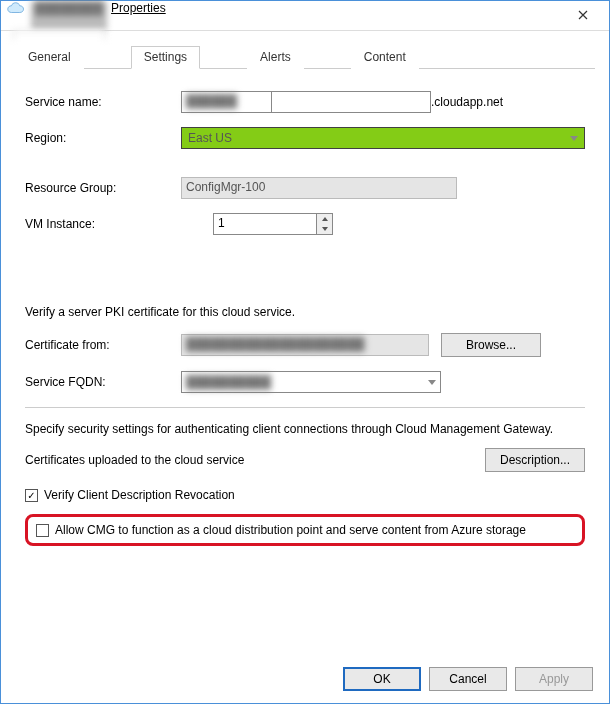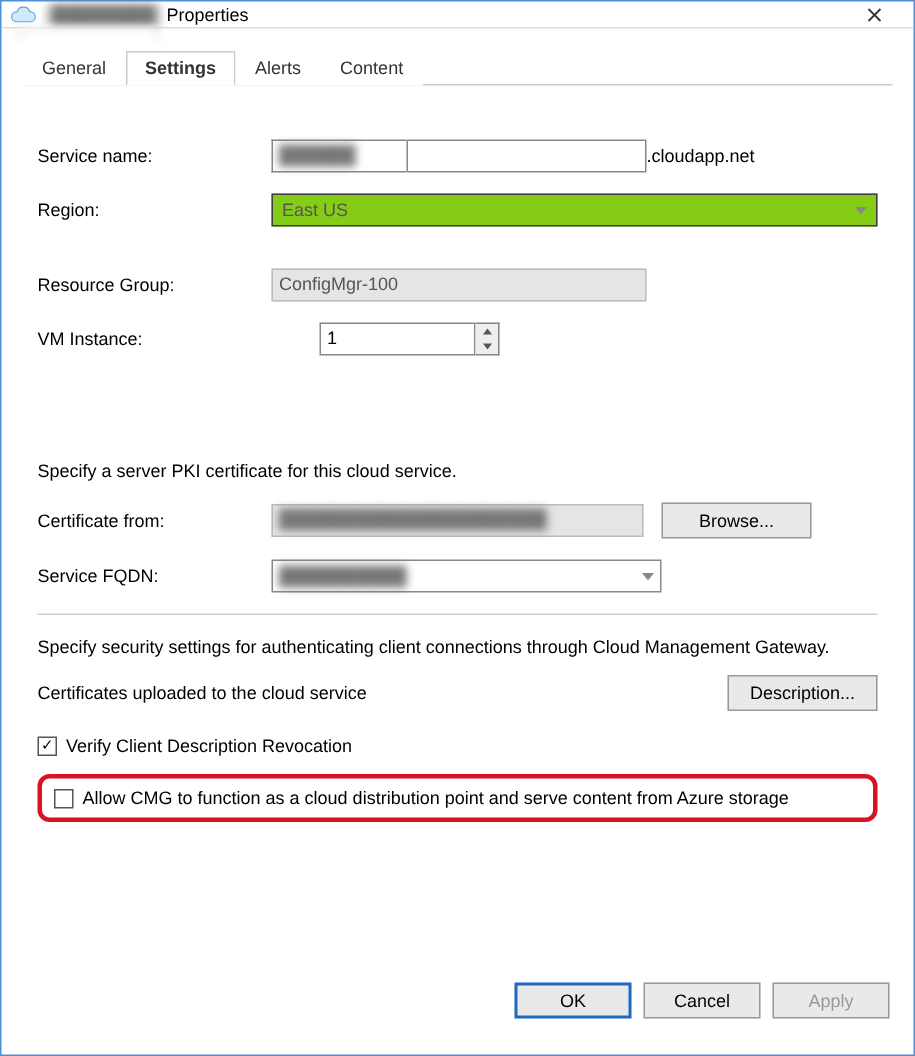--- a/index.html
+++ b/index.html
@@ -11,25 +11,25 @@
     color: #000;
   }
   .window {
     width: 610px;
     height: 704px;
     border: 1px solid #4a90d9;
     background: #fff;
     position: relative;
   }
   .titlebar {
-    height: 18px;
-    display: flex;
-    align-items: center;
+    height: 30px;
+    display: flex;
     padding: 0 6px;
     border-bottom: 1px solid #ddd;
+    text-decoration: underline;
   }
   .titlebar .cloud-icon {
     width: 18px; height: 14px; margin-right: 6px;
     display: inline-block;
   }
   .titlebar .cloud-icon svg { width: 100%; height: 100%; }
   .blur {
     filter: blur(3px);
     color: #777;
     user-select: none;
@@ -66,39 +66,39 @@
 
   .content-area {
     position: relative;
     padding: 14px 14px 10px 14px;
     height: calc(100% - 30px);
   }
 
   .tabstrip {
     display: flex;
     border-bottom: 1px solid #ccc;
-    margin-bottom: 30px;
+    margin-bottom: 16px;
     position: relative;
     height: 24px;
+    gap: 47px;
   }
   .tabstrip .tab {
     padding: 3px 12px 3px 12px;
     font-size: 12px;
     color: #333;
     border: 1px solid transparent;
     border-bottom: none;
     position: relative;
     top: 1px;
     background: #fff;
     cursor: default;
   }
   .tabstrip .tab.active {
     border-color: #ccc;
     border-bottom: 1px solid #fff;
-    font-weight: bold;
   }
 
   .form {
     padding: 6px 10px 0 10px;
   }
 
   .row {
     display: flex;
     align-items: center;
     margin-bottom: 14px;
@@ -295,40 +295,40 @@
         <div class="region-select">
           <span>East US</span>
           <span class="chev"></span>
         </div>
       </div>
 
       <div style="height:14px"></div>
 
       <div class="row">
         <span class="lbl">Resource Group:</span>
-        <div class="txt ro-grey" style="width:250px">ConfigMgr-100</div>
+        <div class="txt ro-grey" style="width:276px">ConfigMgr-100</div>
       </div>
 
       <div class="row">
         <span class="lbl">VM Instance:</span>
         <div style="width:32px"></div>
         <div class="spinner">
           <div class="spin-val">1</div>
           <div class="spin-btns">
             <div>
                 <span class="arrow-up"></span>
               </div>
             <div>
                 <span class="arrow-down"></span>
               </div>
           </div>
         </div>
       </div>
 
-      <div class="section-text" style="margin-top:70px">Specify a server PKI certificate for this cloud service.</div>
+      <div class="section-text" style="margin-top:70px">Verify a server PKI certificate for this cloud service.</div>
 
       <div class="row">
         <span class="lbl">Certificate from:</span>
         <div class="txt ro-grey" style="width:248px">
           <span class="blur">█████████████████████</span>
         </div>
         <div style="width:12px"></div>
         <div class="btn wide">Browse...</div>
       </div>
 

